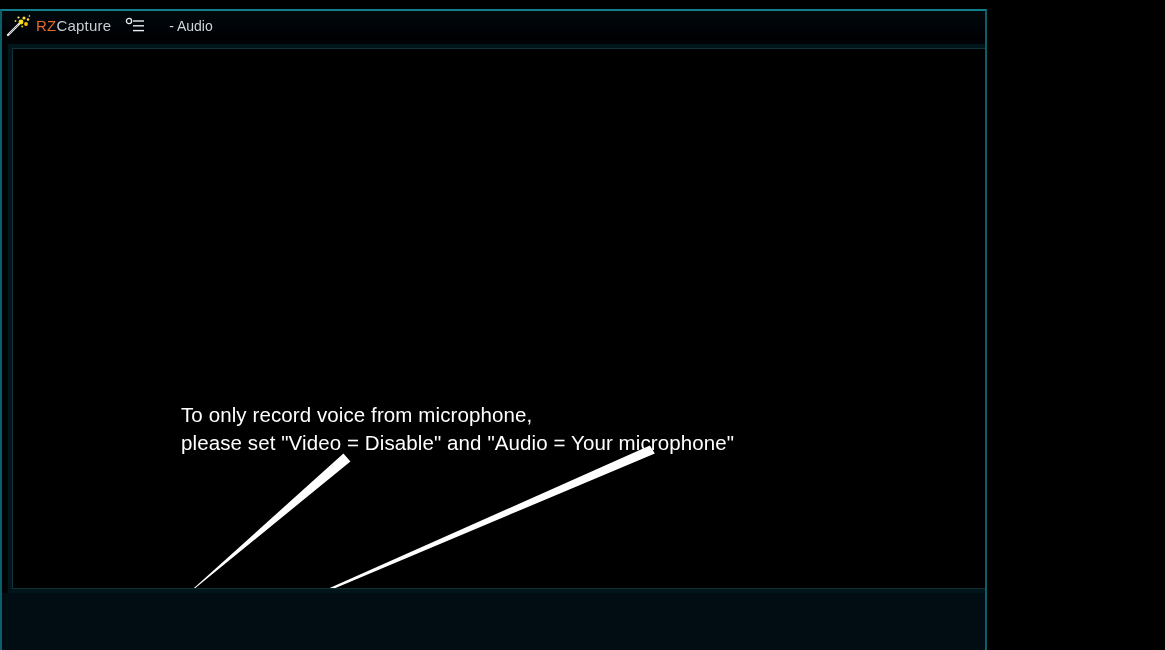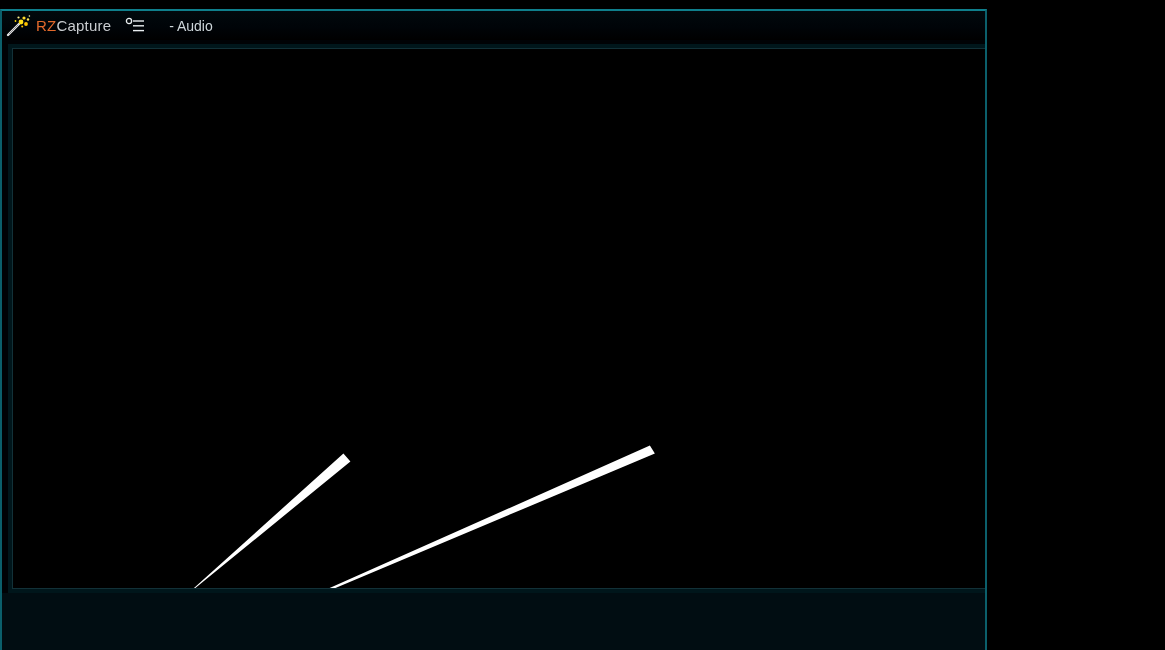--- a/index.html
+++ b/index.html
@@ -185,20 +185,22 @@
           <line x1="1.8" y1="1.8" x2="11.2" y2="11.2" stroke="#c8cdd0" stroke-width="1.2"></line>
           <line x1="11.2" y1="1.8" x2="1.8" y2="11.2" stroke="#c8cdd0" stroke-width="1.2"></line>
         </svg>
       </div>
     </div>
   </div>
 
   <div id="viewport-frame">
     <div id="viewport">
 
+      <div id="overlay-text"><span>To only record voice from microphone,</span>
+<span>please set "Video = Disable" and "Audio = Your microphone"</span></div>
 
       <svg id="arrows" viewBox="0 0 1141 541" preserveAspectRatio="none">
         <g>
           <path d="M 338,414 L 168,553 L 182,560 L 157,566 L 160,542 L 168,553 L 331,406 Z" fill="#ffffff"></path>
         </g>
         <g>
           <path d="M 643,406 L 214,587 L 226,598 L 200,598 L 205,575 L 214,587 L 638,398 Z" fill="#ffffff"></path>
         </g>
       </svg>
     </div>

